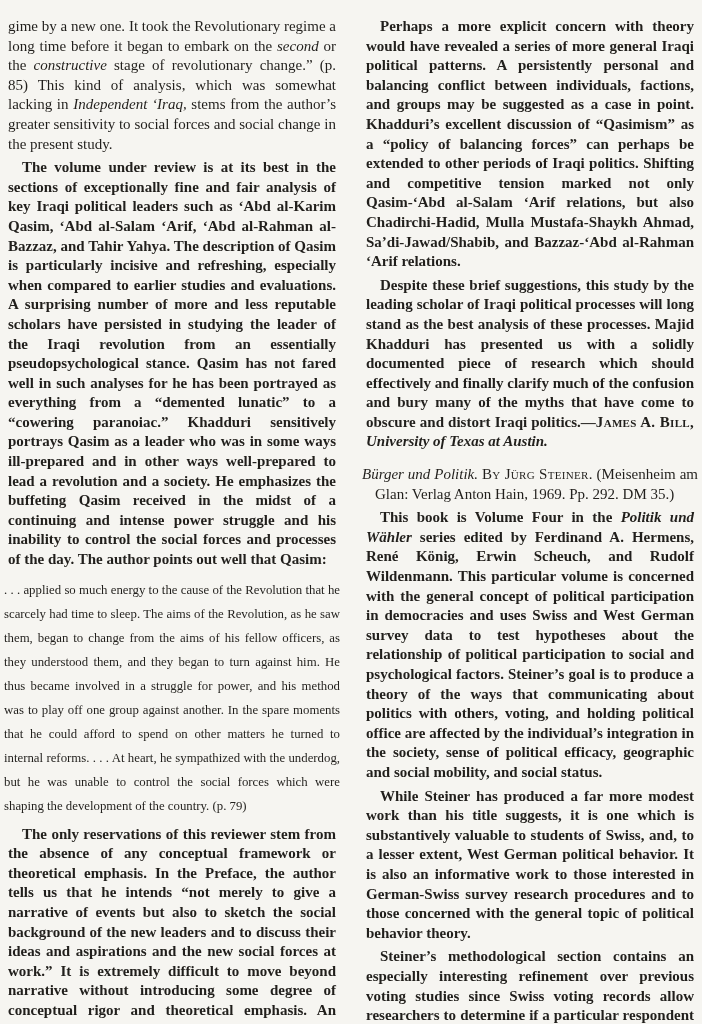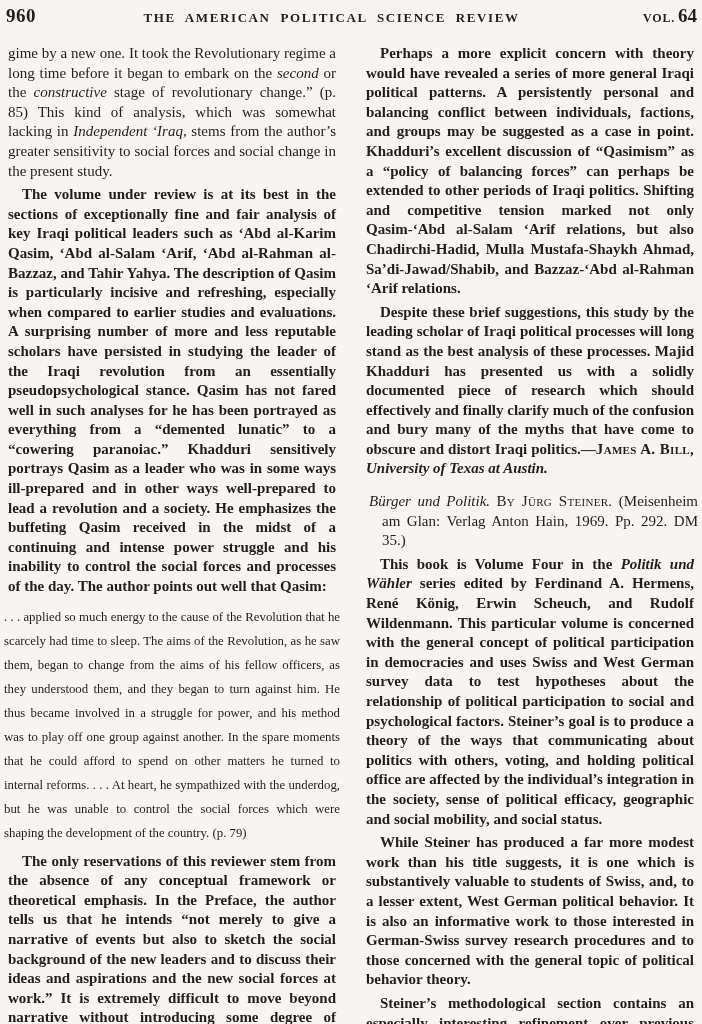--- a/index.html
+++ b/index.html
@@ -63,36 +63,31 @@
     -webkit-hyphens: auto;
   }
   p.blk { margin: 4px; }
   p.indent { text-indent: 14px; font-weight: bold; }
   p.quote {
     font-size: 12.8px;
     line-height: 24px;
     margin: 8px 0 7px 0;
   }
   p.citation {
-    margin: 13px 0 3px 7px;
+    margin: 13px 0 3px 0;
     padding-left: 13px;
     text-indent: -13px;
   }
   .it { font-style: italic; }
   .sc { font-variant: small-caps; letter-spacing: 0.3px; }
 </style>
 </head>
 <body>
 
 <div class="page">
-  <div class="header">
-    <span class="pageno">960</span>
-    <span class="jtitle">THE AMERICAN POLITICAL SCIENCE REVIEW</span>
-    <span class="vol"><span class="vollabel">VOL.</span><span class="volnum">64</span></span>
-  </div>
   <div class="cols">
     <div class="col">
         <p class="blk body"><span>gime by a new one. It took the Revolutionary regime a long time before it began to embark on the </span><span class="it">second</span><span> or the </span><span class="it">constructive</span><span> stage of revolutionary change.” (p. 85) This kind of analysis, which was somewhat lacking in </span><span class="it">Independent ‘Iraq,</span><span> stems from the author’s greater sensitivity to social forces and social change in the present study.</span></p>
         <p class="blk body indent"><span>The volume under review is at its best in the sections of exceptionally fine and fair analysis of key Iraqi political leaders such as ‘Abd al-Karim Qasim, ‘Abd al-Salam ‘Arif, ‘Abd al-Rahman al-Bazzaz, and Tahir Yahya. The description of Qasim is particularly incisive and refreshing, especially when compared to earlier studies and evaluations. A surprising number of more and less reputable scholars have persisted in studying the leader of the Iraqi revolution from an essentially pseudopsychological stance. Qasim has not fared well in such analyses for he has been portrayed as everything from a “demented lunatic” to a “cowering paranoiac.” Khadduri sensitively portrays Qasim as a leader who was in some ways ill-prepared and in other ways well-prepared to lead a revolution and a society. He emphasizes the buffeting Qasim received in the midst of a continuing and intense power struggle and his inability to control the social forces and processes of the day. The author points out well that Qasim:</span></p>
         <p class="blk quote"><span>. . . applied so much energy to the cause of the Revolution that he scarcely had time to sleep. The aims of the Revolution, as he saw them, began to change from the aims of his fellow officers, as they understood them, and they began to turn against him. He thus became involved in a struggle for power, and his method was to play off one group against another. In the spare moments that he could afford to spend on other matters he turned to internal reforms. . . . At heart, he sympathized with the underdog, but he was unable to control the social forces which were shaping the development of the country. (p. 79)</span></p>
         <p class="blk body indent"><span>The only reservations of this reviewer stem from the absence of any conceptual framework or theoretical emphasis. In the Preface, the author tells us that he intends “not merely to give a narrative of events but also to sketch the social background of the new leaders and to discuss their ideas and aspirations and the new social forces at work.” It is extremely difficult to move beyond narrative without introducing some degree of conceptual rigor and theoretical emphasis. An example of difficulties arising from conceptual vagueness is the strong assertion that the “new generation” in Iraq cannot be identified as middle class. The justifications for this position confuse class origins with class existence, bourgeois and professional middle classes, and objective and subjective views of class. (pp. 6–7) The elusive, but critical, concept class is nowhere defined. Terms such as “ruling class,” “feudal class,” “ruling elite,” “upper class,” “governing elite,” “ruling oligarchy,” and “Arab ruling</span></p>
       </div>
     <div class="col">
         <p class="blk body indent"><span>Perhaps a more explicit concern with theory would have revealed a series of more general Iraqi political patterns. A persistently personal and balancing conflict between individuals, factions, and groups may be suggested as a case in point. Khadduri’s excellent discussion of “Qasimism” as a “policy of balancing forces” can perhaps be extended to other periods of Iraqi politics. Shifting and competitive tension marked not only Qasim-‘Abd al-Salam ‘Arif relations, but also Chadirchi-Hadid, Mulla Mustafa-Shaykh Ahmad, Sa’di-Jawad/Shabib, and Bazzaz-‘Abd al-Rahman ‘Arif relations.</span></p>
         <p class="blk body indent"><span>Despite these brief suggestions, this study by the leading scholar of Iraqi political processes will long stand as the best analysis of these processes. Majid Khadduri has presented us with a solidly documented piece of research which should effectively and finally clarify much of the confusion and bury many of the myths that have come to obscure and distort Iraqi politics.—</span><span class="sc">James A. Bill,</span><span> </span><span class="it">University of Texas at Austin.</span></p>

